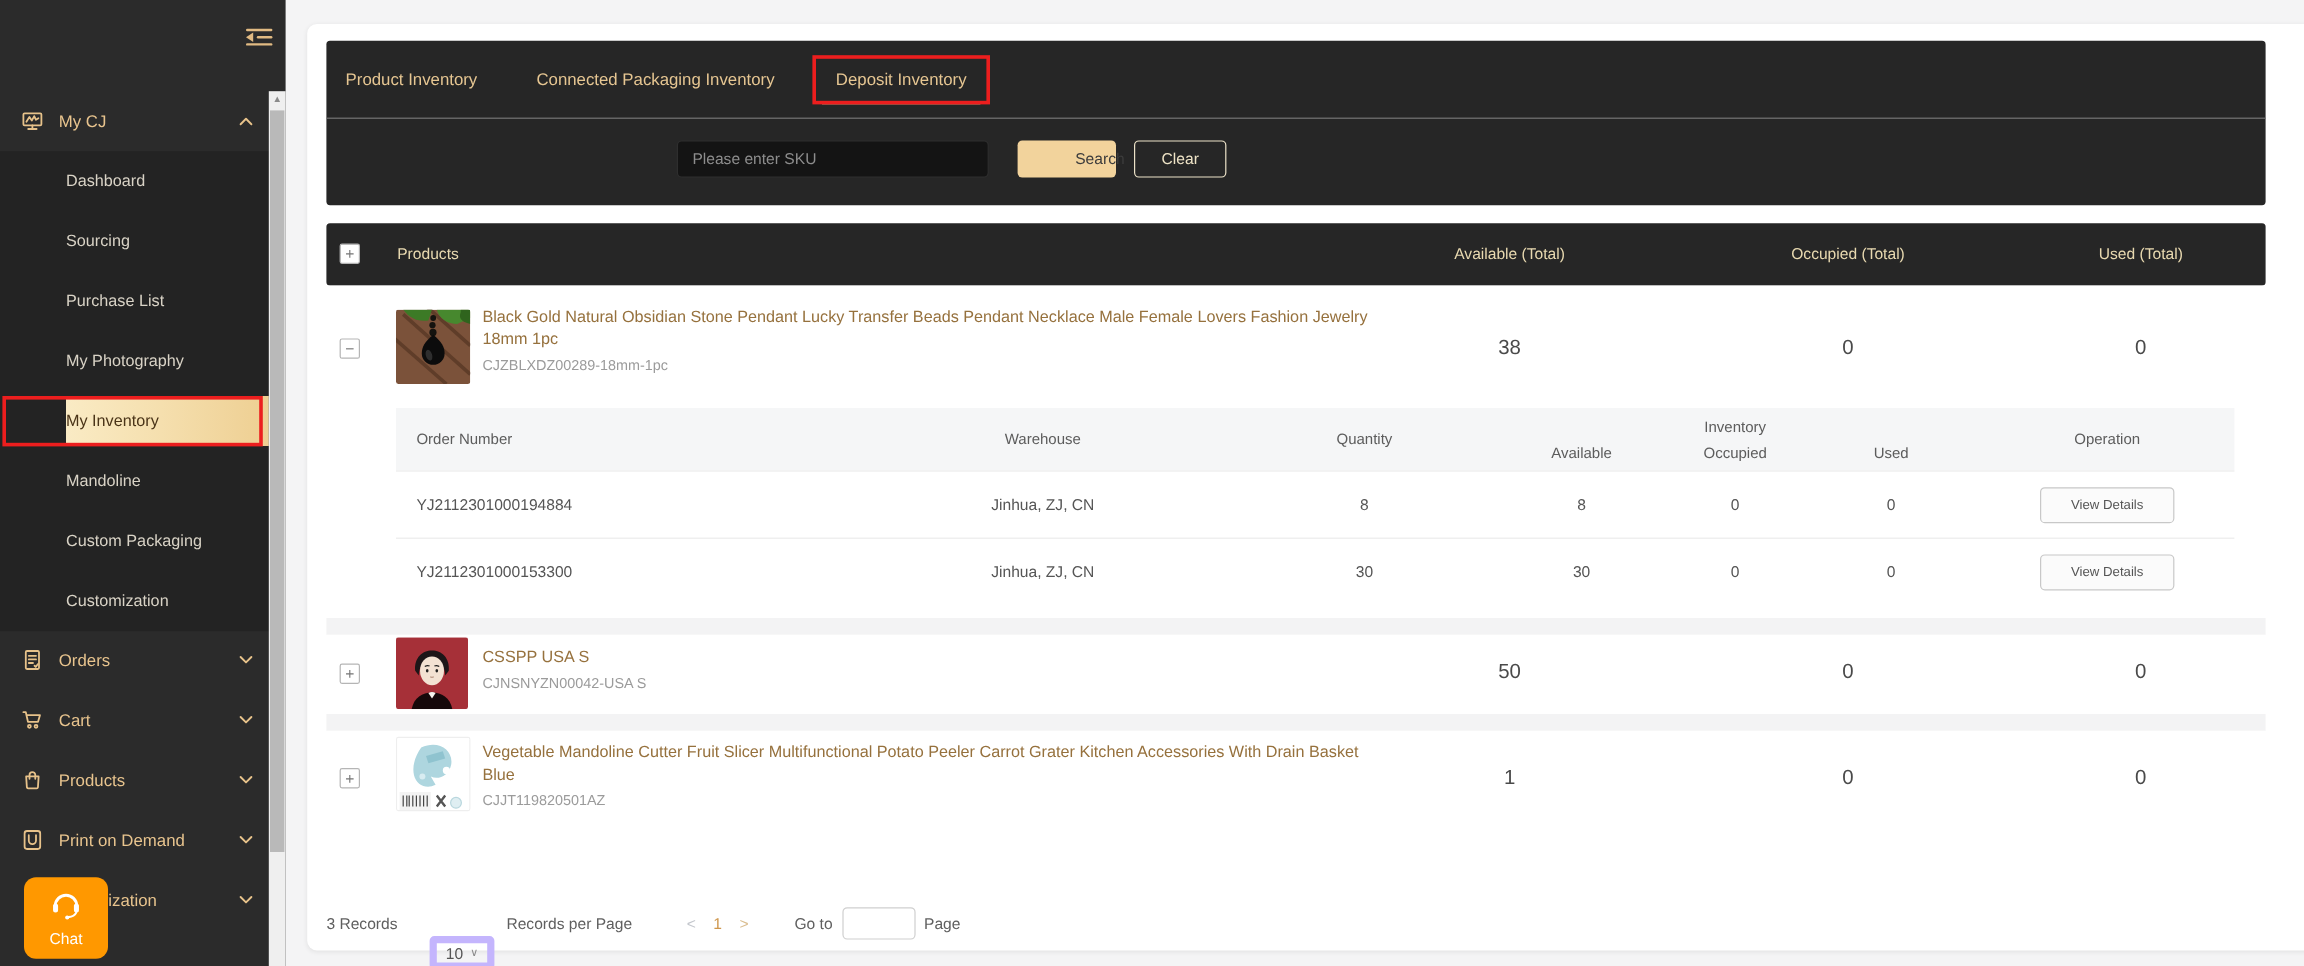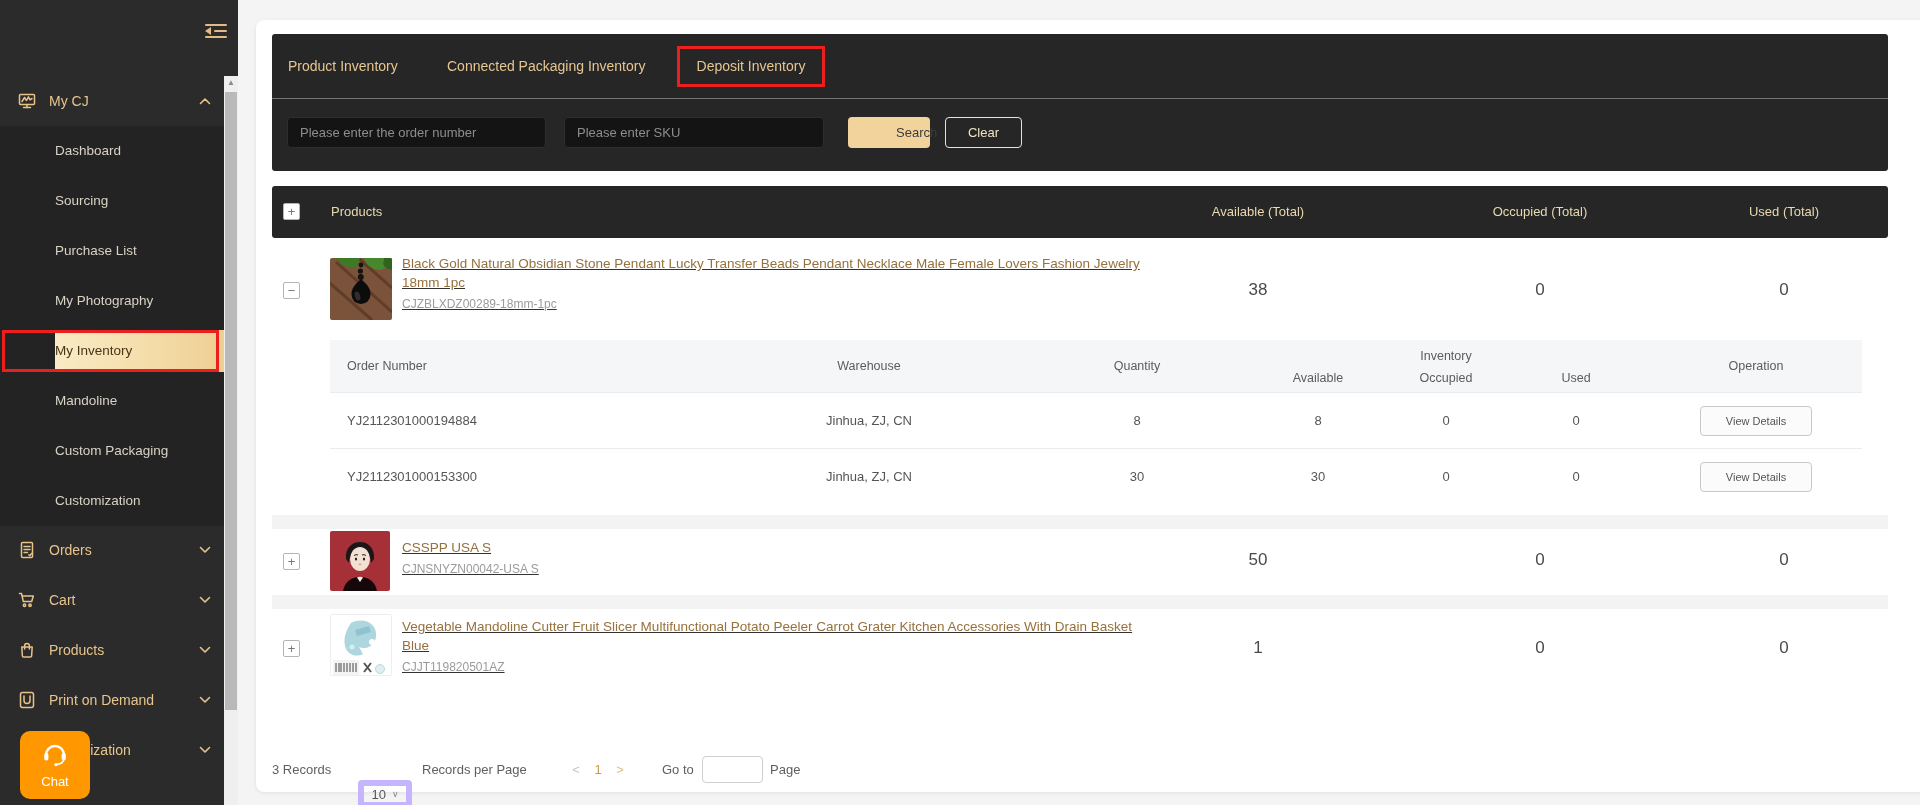--- a/index.html
+++ b/index.html
@@ -77,21 +77,21 @@
 
   .btn-sq { position:absolute; width:17px; height:17px; background:#fff; border:1px solid #b5b5b5;
             border-radius:2px; color:#777; font-size:13px; line-height:14px; text-align:center;
             cursor:pointer; padding:0; }
 
   .rows { position:absolute; left:16px; top:218px; width:1616px; }
   .prow { position:relative; background:#fff; }
   .row1 { height:277px; } .row2 { height:66px; } .row3 { height:81px; }
   .band { height:14px; background:#f3f3f4; }
   .pimg { position:absolute; left:58px; overflow:hidden; border-radius:2px; }
-  .ptext { position:absolute; left:130px; width:738px;text-decoration:underline; }
+  .ptext { position:absolute; left:130px; width:738px; }
   .ptitle { color:#96713d; font-size:13.5px; line-height:19px; }
   .psku { color:#9b9b9b; font-size:12px; margin-top:5px; }
   .pval { color:#4a4a4a; font-size:17px; line-height:16px; }
 
   .sub { position:absolute; left:58px; top:102px; width:1532px; font-size:13px; }
   .sub-head { position:relative; height:52px; background:#f5f6f7; color:#5c5c5c; font-size:12.5px; }
   .colv2 { position:absolute; width:160px; text-align:center; }
   .sh-mid { top:0; line-height:52px; }
   .sh-top { top:4px; line-height:24px; }
   .sh-bot { top:26px; line-height:24px; }
@@ -221,21 +221,20 @@
 
 <main class="card">
 
   <section class="panel-top">
     <div class="tab" style="left:16px;">Product Inventory</div>
     <div class="tab" style="left:175px;">Connected Packaging Inventory</div>
     <div class="tab active" style="left:411px; width:136px;">Deposit Inventory</div>
     <div class="red-frame-tab"></div>
     <div class="panel-sep"></div>
 
-    <input class="dk-input" style="left: 15px; width: 259px;" placeholder="Please enter the order number">
     <input class="dk-input" style="left: 292px; width: 260px;" placeholder="Please enter SKU">
     <button class="btn-search">Search</button>
     <button class="btn-clear">Clear</button>
   </section>
 
   <section class="thead">
     <button class="btn-sq" style="left:11px; top:17px;">+</button>
     <span class="th-products">Products</span>
     <span class="colv" style="left:886px;">Available (Total)</span>
     <span class="colv" style="left:1168px;">Occupied (Total)</span>

